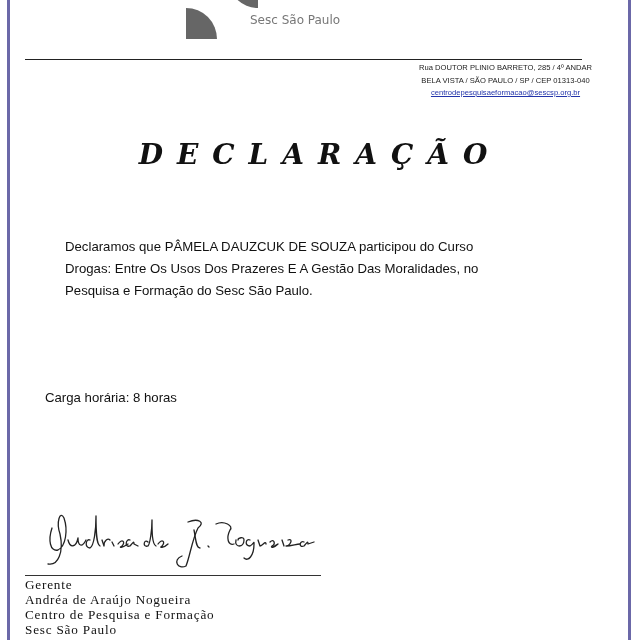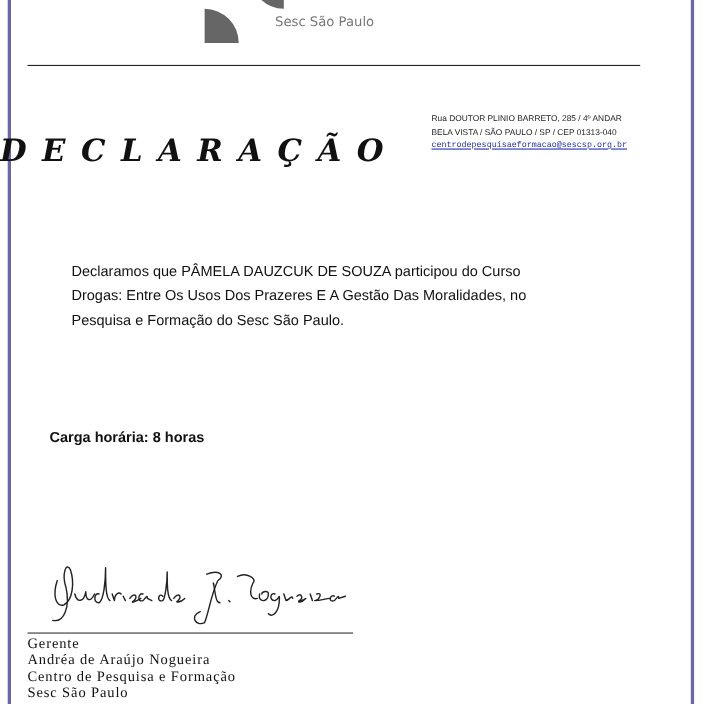--- a/index.html
+++ b/index.html
@@ -24,38 +24,38 @@
     }
     .logo-sub {
       position: absolute; left: 64px; top: 35px;
       font-family: "DejaVu Sans", sans-serif; font-size: 12px; color: #777;
       white-space: nowrap;
     }
 
     .top-rule { position: absolute; left: 25px; top: 59px; width: 557px; height: 1px; background: #222; }
 
     .address {
-      position: absolute; right: 70px; top: 62px; text-align: left;
-      font-size: 7.6px; line-height: 12.5px; color: #222; white-space: nowrap; margin-top: 40px;
+      position: absolute; right: 48px; top: 62px; text-align: center;
+      font-size: 7.6px; line-height: 12.5px; color: #222; white-space: nowrap;
     }
-    .address .email { color: #2233aa; text-decoration: underline; font-family: Liberation Mono, monospace; }
+    .address .email { color: #2233aa; text-decoration: underline; }
 
     .title {
-      position: absolute; left: 0; width: 640px; top: 120px; 
+      position: absolute; left: 0; width: 640px; top: 138px; text-align: center;
       font-family: "DejaVu Serif", serif; font-style: italic; font-weight: bold;
       font-size: 28px; letter-spacing: 14px; color: #111;
     }
 
     .body-text {
       position: absolute; left: 45px; top: 236px; width: 560px;
       font-size: 13.2px; line-height: 22.2px; color: #111;
     }
     .body-text div { white-space: nowrap; margin-left: 20px; }
 
-    .hours { position: absolute; left: 45px; top: 390px; font-size: 13.2px; color: #111; font-weight: bold; }
+    .hours { position: absolute; left: 45px; top: 390px; font-size: 13.2px; color: #111; }
 
     .signature { position: absolute; left: 38px; top: 500px; width: 290px; height: 70px; }
 
     .sig-rule { position: absolute; left: 25px; top: 575px; width: 296px; height: 1px; background: #333; }
 
     .signer {
       position: absolute; left: 25px; top: 577px;
       font-family: "Liberation Serif", serif; font-size: 13.2px; line-height: 15px;
       letter-spacing: 0.8px; color: #111;
     }

